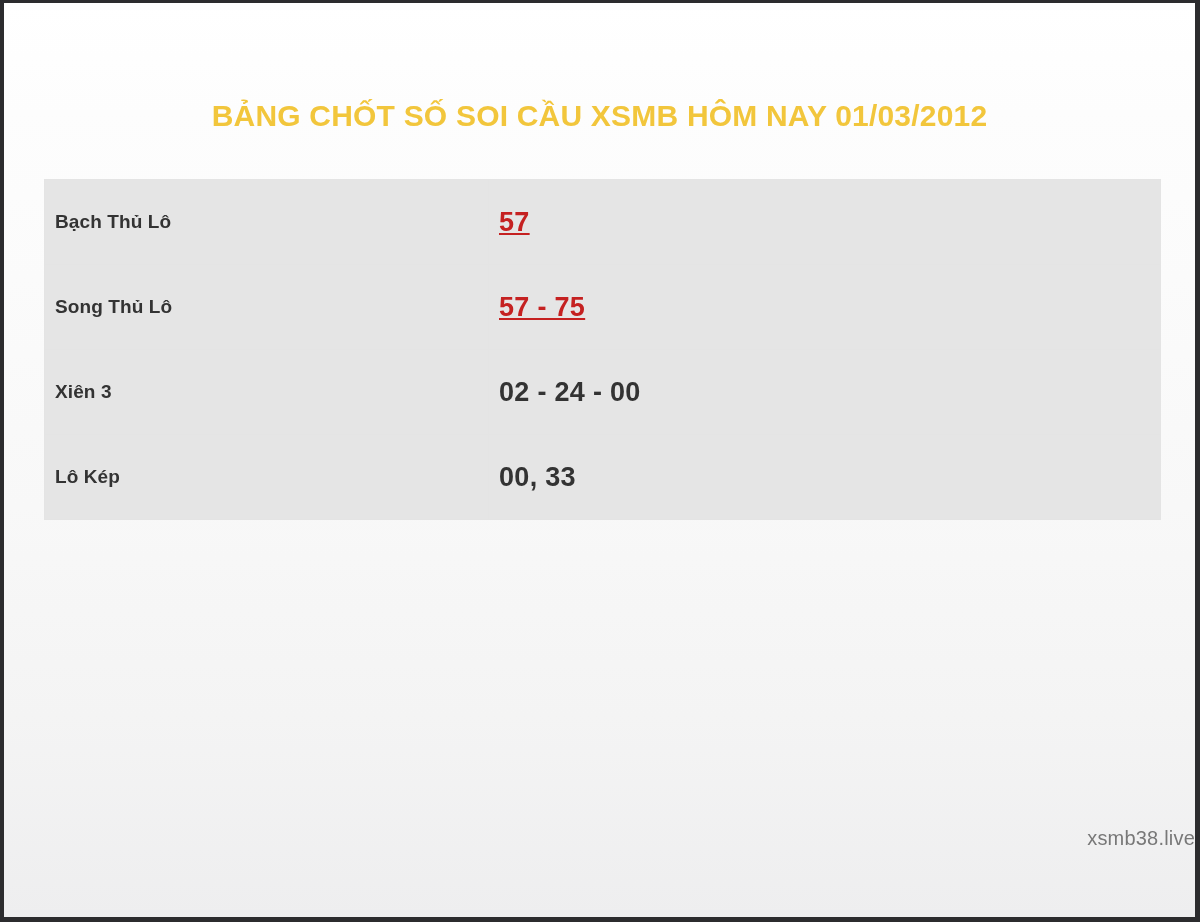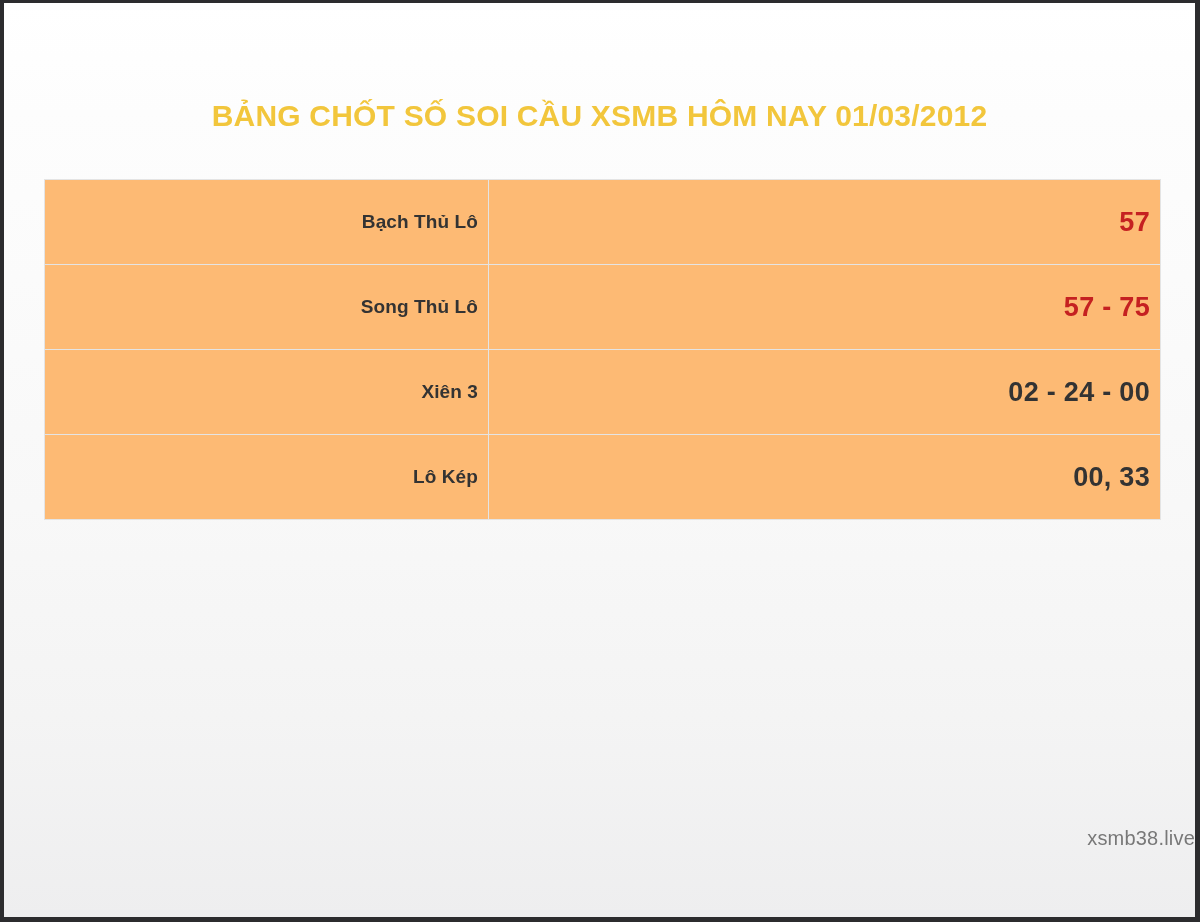--- a/index.html
+++ b/index.html
@@ -65,44 +65,45 @@
     width: 1116px;
     border-collapse: collapse;
     table-layout: fixed;
     background: #ffffff;
   }
   #forecast-table col.label-col { width: 444px; }
   #forecast-table col.value-col { width: 672px; }
 
   #forecast-table td {
     border: 1px solid #e4e4e4;
-    background: #fdba74;
+    background: #e5e5e5;
     height: 85px;
     padding: 0 10px;
-    text-align: right;
+    text-align: left;
     vertical-align: middle;
     box-sizing: border-box;
   }
 
   .cell-label {
     font-size: 19px;
     font-weight: bold;
     color: #333333;
     letter-spacing: 0.1px;
   }
 
   .cell-value {
     font-size: 27px;
     font-weight: bold;
     color: #333333;
     letter-spacing: 0.3px;
     white-space: nowrap;
   }
   .cell-value.highlight {
     color: #c52121;
+    text-decoration: underline;
   }
 
   
   #site-footer {
     position: absolute;
     left: 0;
     right: 0;
     top: 824px;
     text-align: right;
     font-size: 20px;

